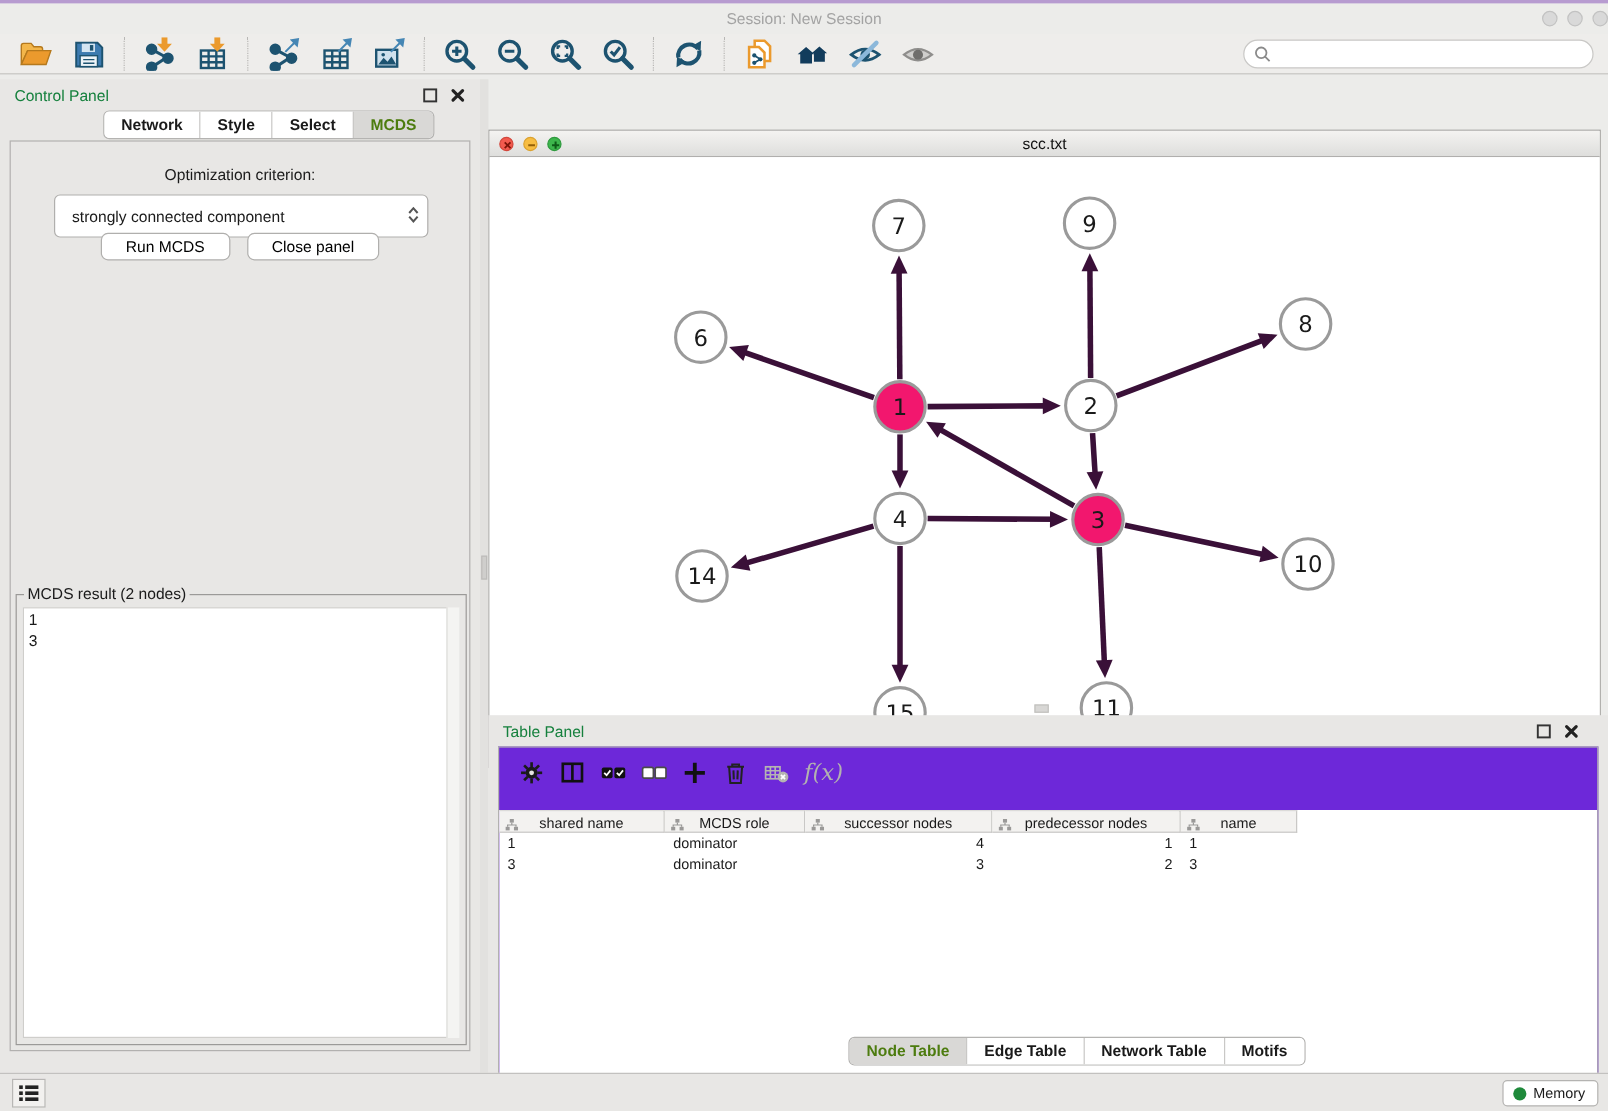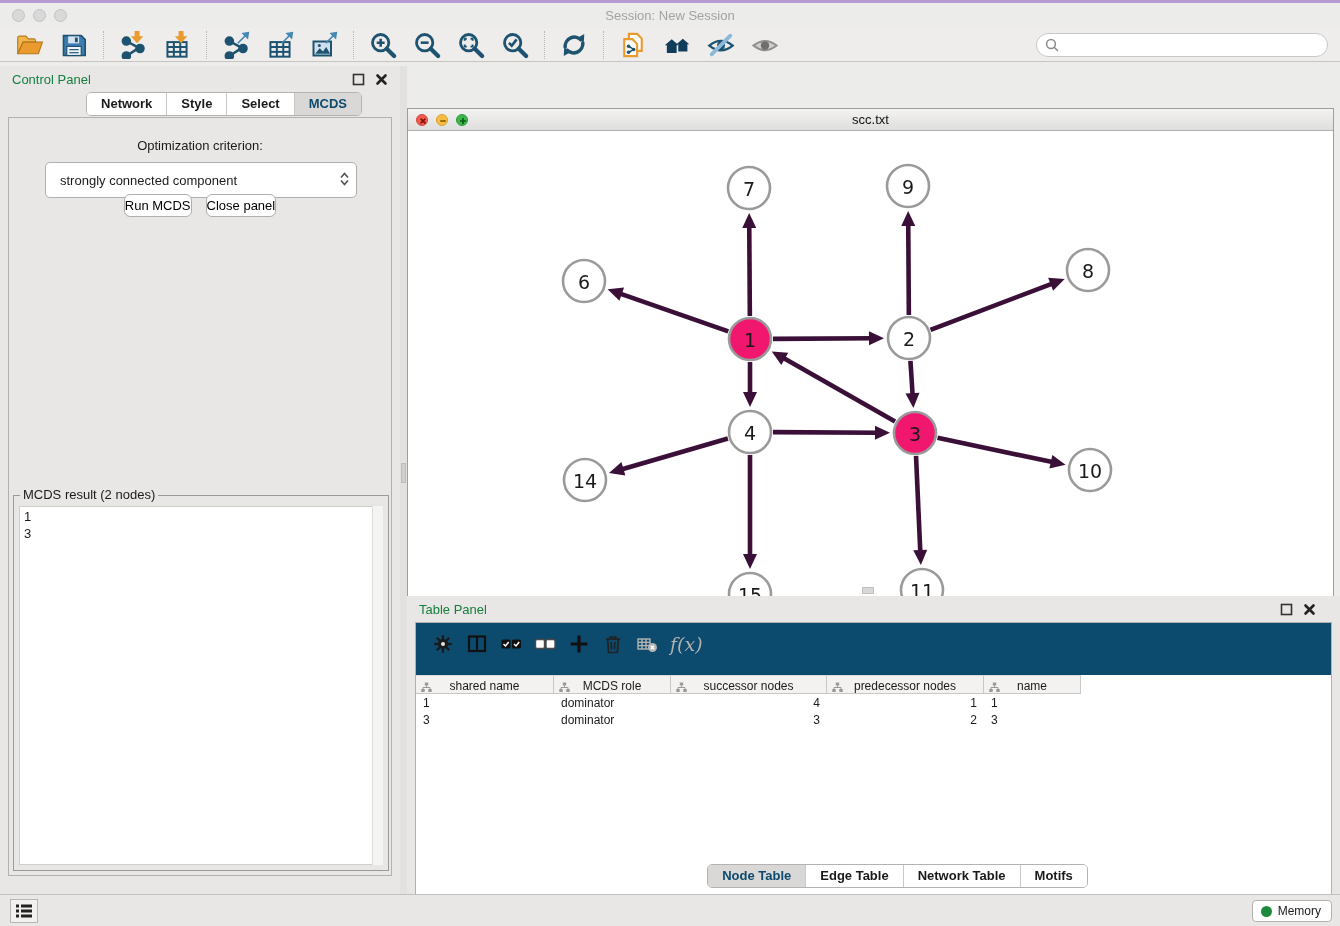--- a/index.html
+++ b/index.html
@@ -1,21 +1,21 @@
 <!DOCTYPE html>
 <html><head>
 <meta charset="utf-8">
 <style>
   * { margin:0; padding:0; box-sizing:border-box; }
   html,body { width:1340px; height:926px; overflow:hidden; }
   body { font-family:"Liberation Sans", sans-serif; background:#ececea; color:#1a1a1a; position:relative; }
 
   
   #top-strip { position:absolute; left:0; top:0; width:1340px; height:3px; background:#b79bd0; }
-  #titlebar { position:absolute; left:0; top:3px; width:1340px; height:25px; background:#ececea; display:flex; align-items:center; }
+  #titlebar { position:absolute; left:0; top:3px; width:1340px; height:25px; background:#ececea; display:flex; align-items:center;justify-content:flex-end; }
   .traffic { display:flex; gap:8px; margin-left:12px; }
   .tl { width:13px; height:13px; border-radius:50%; background:#d9d9d9; border:1px solid #c2c2c2; position:relative; }
   #titlebar-text { position:absolute; left:0; right:0; text-align:center; font-size:13px; color:#a3a3a3; }
 
   
   #main-toolbar { position:absolute; left:0; top:28px; width:1340px; height:34px; background:#eeedeb; border-bottom:1px solid #c6c5c3; display:flex; align-items:center; padding-left:8px; }
   .tb-btn { width:34px; height:30px; margin:0 5px; display:flex; align-items:center; justify-content:center; cursor:pointer; }
   .tb-btn svg { width:28px; height:28px; }
   .tb-sep { width:0; height:28px; border-left:1px dotted #b8b7b5; margin:0 7px; }
   #search-wrap { position:absolute; right:12px; top:5px; width:292px; height:24px; background:#fff; border:1px solid #c9c8c6; border-radius:12px; display:flex; align-items:center; padding-left:8px; }
@@ -25,26 +25,26 @@
   
   #control-panel { position:absolute; left:0; top:66px; width:400px; height:828px; background:#e8e7e5; }
   .panel-head { display:flex; align-items:center; height:26px; padding:0 12px; }
   .panel-title { font-size:13px; color:#15803d; }
   .panel-head-icons { margin-left:auto; display:flex; gap:10px; align-items:center; }
   .ph-icon svg { width:13px; height:13px; display:block; cursor:pointer; }
   .tabs-row { display:flex; justify-content:center; position:relative; z-index:2; }
   .seg-tabs { display:flex; border:1px solid #b4b3b1; border-radius:5px; overflow:hidden; background:#fff;margin-left:48px; }
   .seg-tab { font-size:13px; font-weight:600; padding:3px 14px 4px; background:#fff; color:#1a1a1a; border-left:1px solid #c9c8c6; cursor:pointer; white-space:nowrap; }
   .seg-tab:first-child { border-left:none; }
-  .seg-tab.selected-dim { background:#d9d8d6; color:#0c4a6e; }
+  .seg-tab.selected-dim { background:#d9d8d6; color:#4d7c0f; }
   #cp-box { position:absolute; left:8px; top:51px; width:384px; height:759px; border:1px solid #b2b1af; background:#e8e7e5; }
   #opt-label { text-align:center; font-size:13px; margin-top:20px; }
   #criterion-select { position:absolute; left:36px; top:44px; width:312px; height:36px; background:#fff; border:1px solid #b0afad; border-radius:5px; display:flex; align-items:center; font-size:13px; padding-left:14px; cursor:pointer;gap:20px; }
   #criterion-select .chevrons { margin-left:auto; margin-right:6px; }
-  .mac-btn { background:#fff; border:1px solid #b0afad; border-radius:6px; font-size:13px; padding:3px 0; cursor:pointer; font-family:"Liberation Sans",sans-serif; }
+  .mac-btn { background:#fff; border:1px solid #b0afad; border-radius:6px; font-size:13px; padding:3px 20px; cursor:pointer; font-family:"Liberation Sans",sans-serif; }
   #cp-buttons { position:absolute; top:76px; width:100%; display:flex; justify-content:center; gap:14px; }
   #result-fieldset { position:absolute; left:4px; top:377px; width:376px; height:376px; border:1px solid #9b9a98; background:#e8e7e5; }
   #result-legend { position:absolute; left:6px; top:-9px; background:#e8e7e5; font-size:13px; padding:0 3px; }
   #result-text { position:absolute; left:5px; top:10px; right:5px; bottom:5px; background:#fff; border:1px solid #cfcecb; font-size:13px; line-height:17px; padding:1px 4px; white-space:pre-line; }
   #result-scroll { position:absolute; right:5px; top:10px; width:11px; bottom:5px; background:#f4f4f2; border-left:1px solid #dddcda; }
 
   
   #v-splitter { position:absolute; left:400px; top:66px; width:7px; height:828px; background:#e2e1df; }
   #v-splitter .handle { position:absolute; left:1px; top:397px; width:5px; height:20px; background:#cfcecc; border:1px solid #bdbcba; }
   #h-splitter-handle { position:absolute; left:862px; top:587px; width:12px; height:7px; background:#d8d7d5; border:1px solid #c2c1bf; }
@@ -53,21 +53,21 @@
   #network-window { position:absolute; left:407px; top:66px; width:927px; height:532px; border:1px solid #9f9e9c; background:#fff;margin-top:42px; }
   #nw-titlebar { height:22px; background:linear-gradient(#f4f3f1,#dededc); border-bottom:1px solid #b0afad; position:relative; display:flex; align-items:center; }
   .nw-lights { display:flex; gap:8px; margin-left:8px; }
   .nwl { width:12px; height:12px; border-radius:50%; position:relative; cursor:pointer; }
   .nwl svg { position:absolute; left:1px; top:1px; width:10px; height:10px; }
   #nw-title { position:absolute; left:0; right:0; text-align:center; font-size:13px; color:#111; }
   #graph-canvas { position:relative; width:925px; height:502px; background:#fff; }
 
   
   #table-panel { position:absolute; left:407px; top:596px; width:933px; height:298px; background:#e8e7e5; }
-  #tp-box { position:absolute; left:8px; top:26px; width:917px; height:298px; border:1px solid #b2b1af; background:#0c4a6e; overflow:hidden; }
+  #tp-box { position:absolute; left:8px; top:26px; width:917px; height:298px; border:1px solid #b2b1af; background:#6d28d9; overflow:hidden; }
   #tp-toolbar { display:flex; align-items:center; height:42px; padding-left:12px; gap:4px; }
   .tpt-btn { width:30px; height:30px; display:flex; align-items:center; justify-content:center; cursor:pointer; }
   .tpt-btn svg { width:22px; height:22px; }
   #fx-label { font-family:"DejaVu Serif", serif; font-style:italic; font-size:19px; color:#b3b2b0; margin-left:4px; cursor:default; }
   #tp-table { position:absolute; left:0; top:52px; right:0; bottom:0; background:#fff; }
   #tp-header { display:flex; height:19px; }
   .th-cell { background:#f3f2f0; border-right:1px solid #c9c8c6; border-bottom:1px solid #c9c8c6; border-top:1px solid #dcdbd9; display:flex; align-items:flex-end; font-size:12px; position:relative; cursor:pointer; }
   .th-cell .tree-ic { margin-left:5px; display:flex; }
   .th-cell .th-label { position:absolute; left:0; right:0; text-align:center; }
   .tp-row { display:flex; height:17px; }

